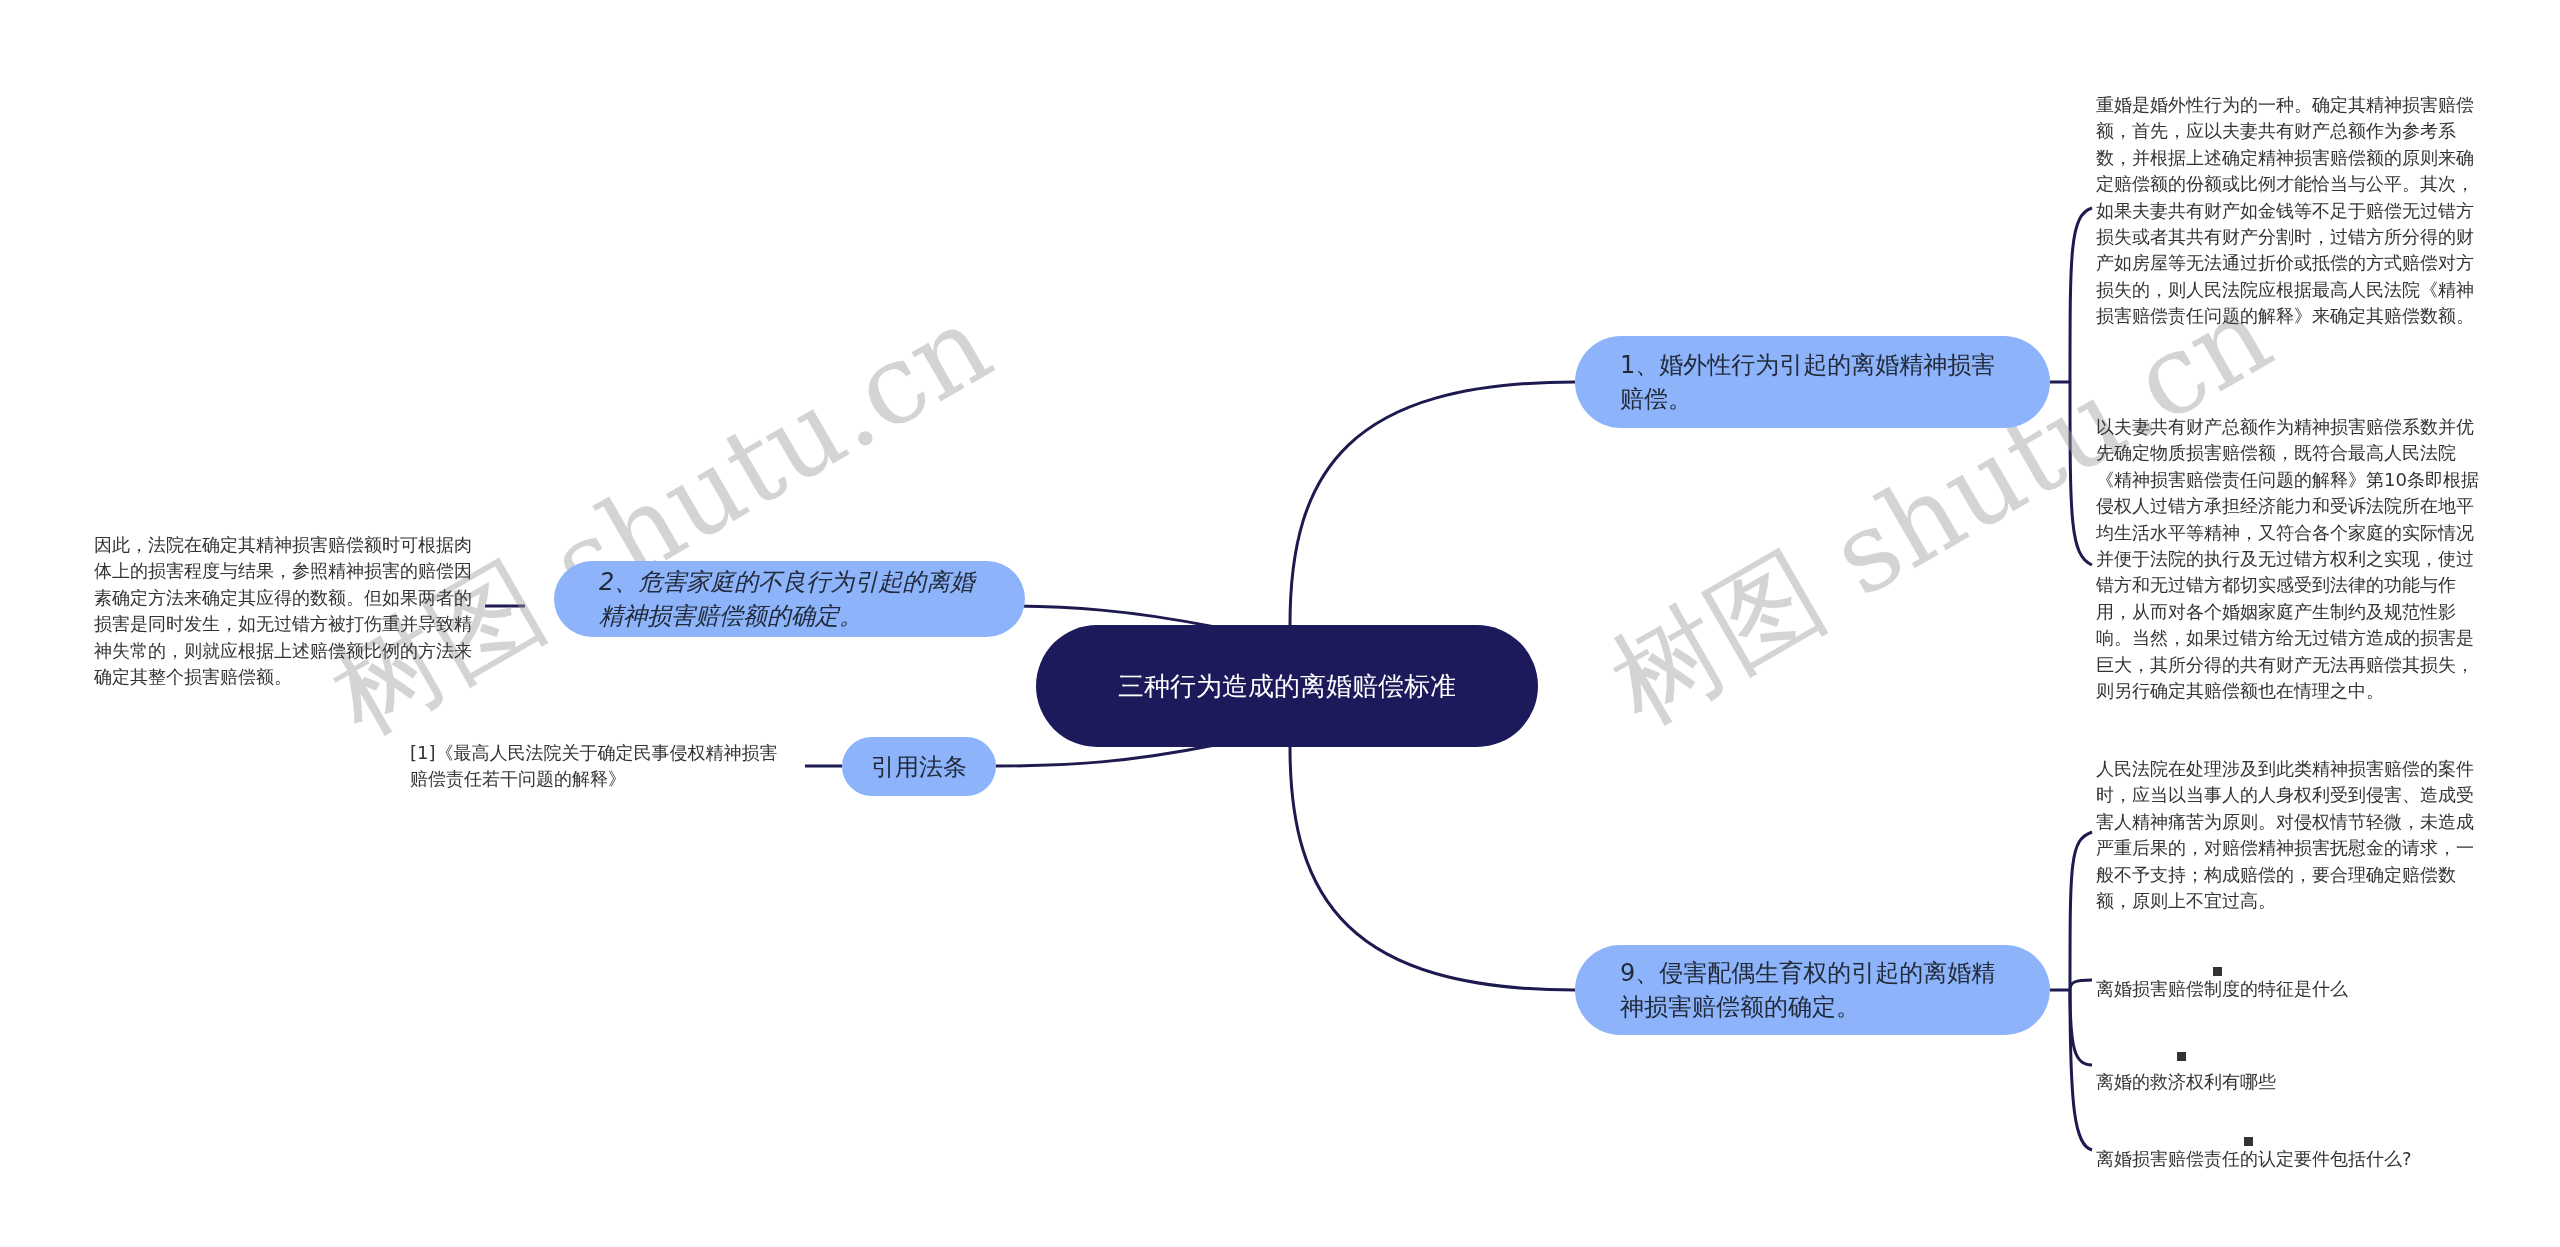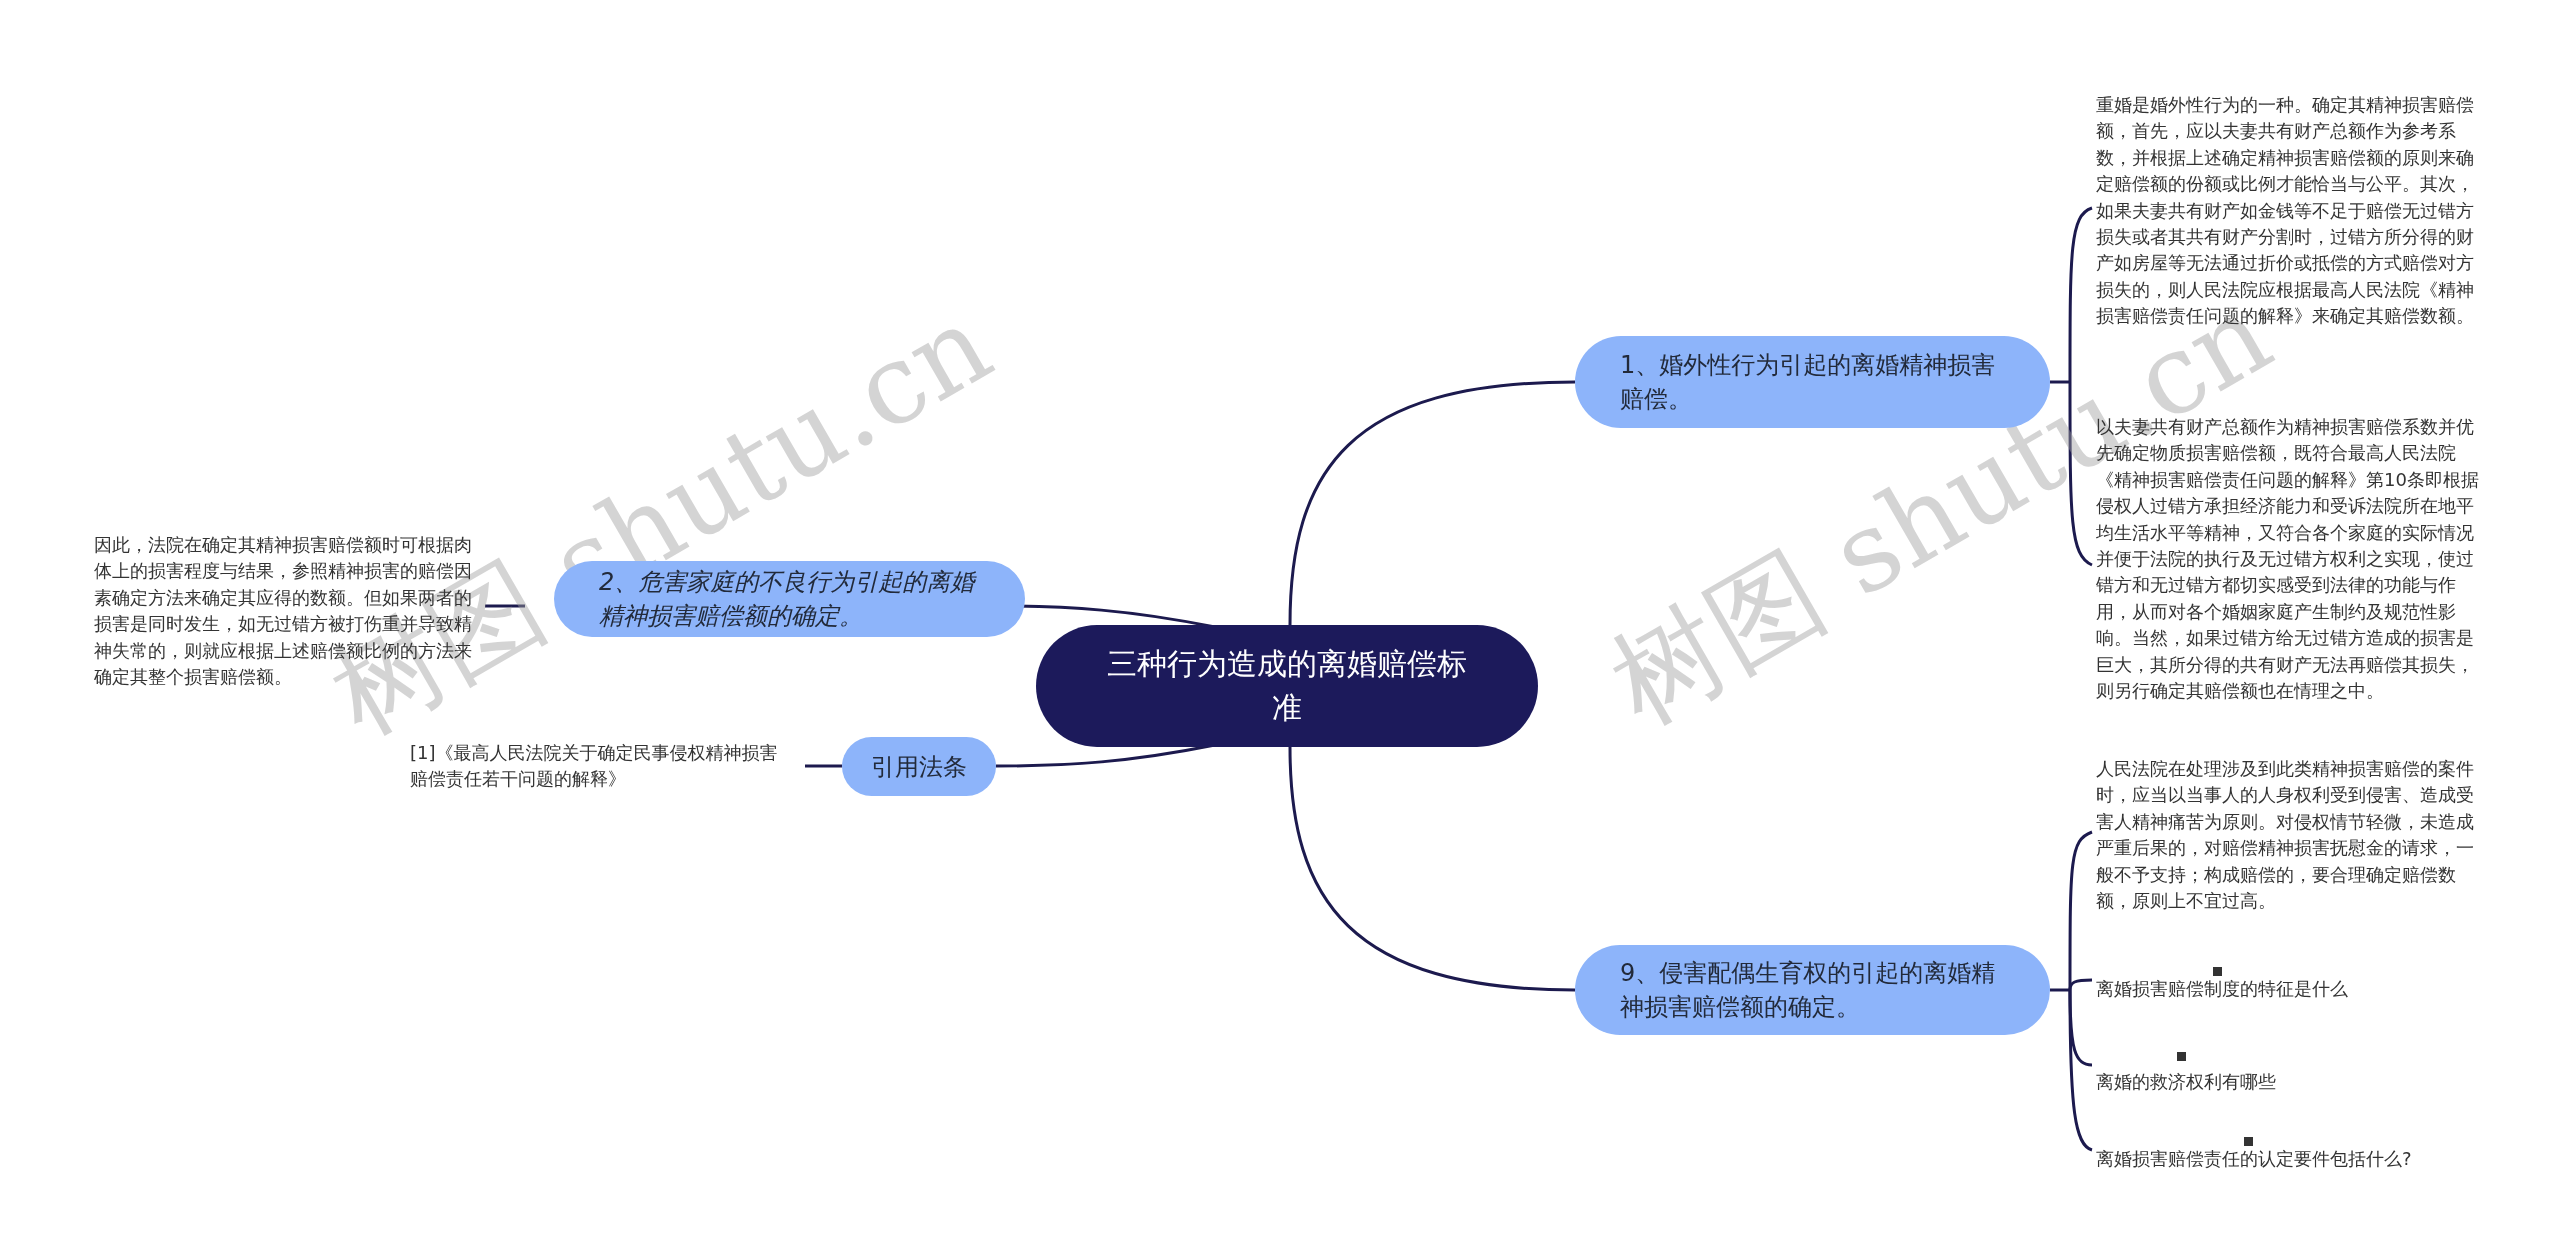--- a/index.html
+++ b/index.html
@@ -10,21 +10,21 @@
   }
   .canvas { position: absolute; left: 0; top: 0; width: 2560px; height: 1247px; }
   svg.links { position: absolute; left: 0; top: 0; width: 2560px; height: 1247px; }
   .node {
     position: absolute; box-sizing: border-box;
     display: flex; align-items: center;
     border-radius: 48px;
   }
   .node.root {
     background: #1c1a5b; color: #ffffff; justify-content: center; text-align: center;
-    font-size: 30px; line-height: 44px; padding: 0 60px;
+    font-size: 26px; line-height: 44px; padding: 0 60px;
     border-radius: 62px;
   }
   .node.branch {
     background: #8db4fa; color: #222a3a;
     font-size: 24px; line-height: 34px; padding: 0 40px 0 45px;
   }
   .node.small { justify-content: center; padding: 0; border-radius: 30px; }
   .leaf {
     position: absolute; color: #333333; font-size: 18px; line-height: 26.4px;
     word-break: break-all;

